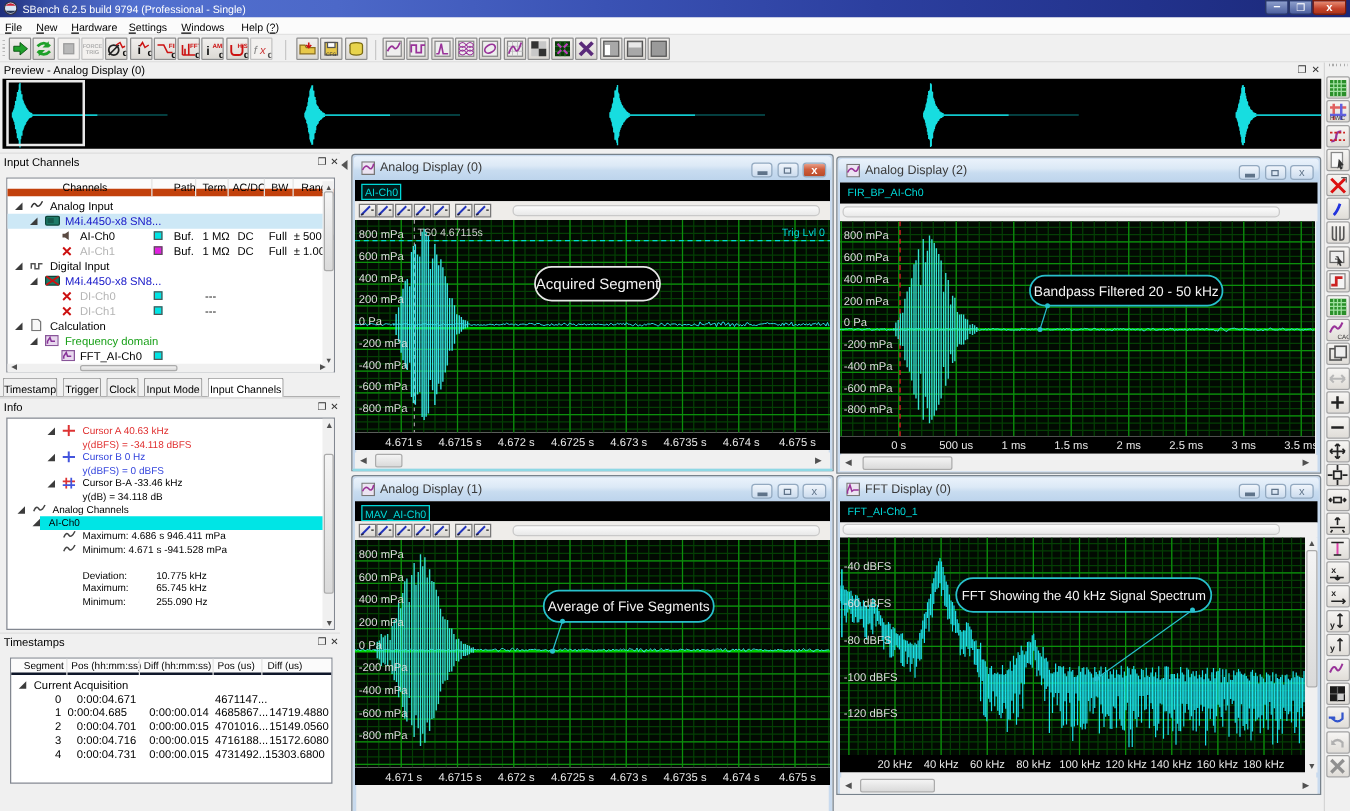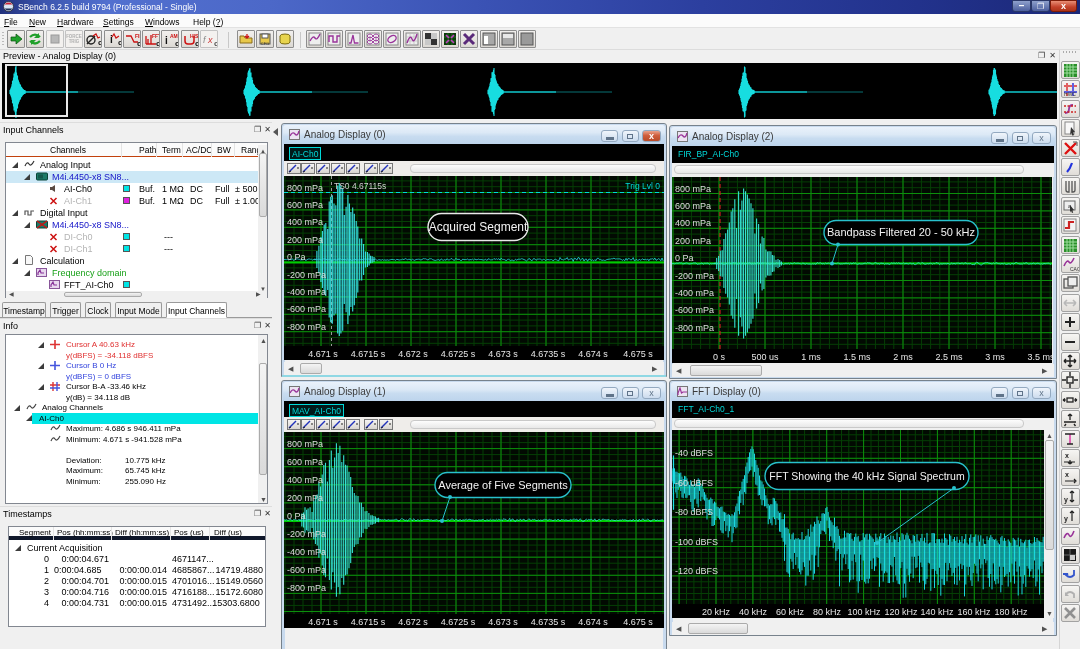--- a/index.html
+++ b/index.html
@@ -201,21 +201,21 @@
     </svg>
     <span class="abs" style="left:3px;top:1px;width:63px;height:53px;border:2px solid #e8e8e8"></span>
   </div>
 <div class="abs" style="left:0;top:122px;width:272px;height:196px">
     <div class="panelhdr">
       <span>Input Channels</span>
       <span class="hbtn" style="left:253px">❐</span>
       <span class="hbtn" style="left:263px">✕</span>
     </div>
     <div class="whitebox" style="left:5px;top:20px;width:263px;height:156px">
-      <div class="abs" style="left:0;top:0;width:261px;height:14px;border-bottom:1px solid #c2410c;background:#fbfbfb;font-size:8.5px">
+      <div class="abs" style="left:0;top:0;width:261px;height:14px;border-bottom:6px solid #c2410c;background:#fbfbfb;font-size:8.5px">
         <span class="abs" style="left:44px;top:2px">Channels</span>
         <span class="abs" style="left:133px;top:2px">Path</span>
         <span class="abs" style="left:156px;top:2px">Term</span>
         <span class="abs" style="left:180px;top:2px">AC/DC</span>
         <span class="abs" style="left:211px;top:2px">BW</span>
         <span class="abs" style="left:235px;top:2px">Range</span>
         <span class="colsep" style="left:115px;height:14px"></span>
         <span class="colsep" style="left:150px;height:14px"></span>
         <span class="colsep" style="left:176px;height:14px"></span>
         <span class="colsep" style="left:205px;height:14px"></span>
@@ -415,21 +415,21 @@
       </div>
     </div>
   </div>
 <div class="abs" style="left:0;top:506px;width:272px;height:143px">
     <div class="panelhdr">
       <span>Timestamps</span>
       <span class="hbtn" style="left:253px">❐</span>
       <span class="hbtn" style="left:263px">✕</span>
     </div>
     <div class="whitebox" style="left:8px;top:20px;width:258px;height:101px">
-      <div class="abs" style="left:0;top:0;width:256px;height:13px;border-bottom:4px solid #0f172a;background:#fbfbfb;font-size:8px">
+      <div class="abs" style="left:0;top:0;width:256px;height:13px;border-bottom:2px solid #0f172a;background:#fbfbfb;font-size:8px">
         <span class="abs" style="left:10px;top:1px">Segment</span>
         <span class="abs" style="left:48px;top:1px">Pos (hh:mm:ss)</span>
         <span class="abs" style="left:106px;top:1px">Diff (hh:mm:ss)</span>
         <span class="abs" style="left:165px;top:1px">Pos (us)</span>
         <span class="abs" style="left:205px;top:1px">Diff (us)</span>
         <span class="colsep" style="left:44px;height:13px"></span>
         <span class="colsep" style="left:102px;height:13px"></span>
         <span class="colsep" style="left:161px;height:13px"></span>
         <span class="colsep" style="left:200px;height:13px"></span>
       </div>

